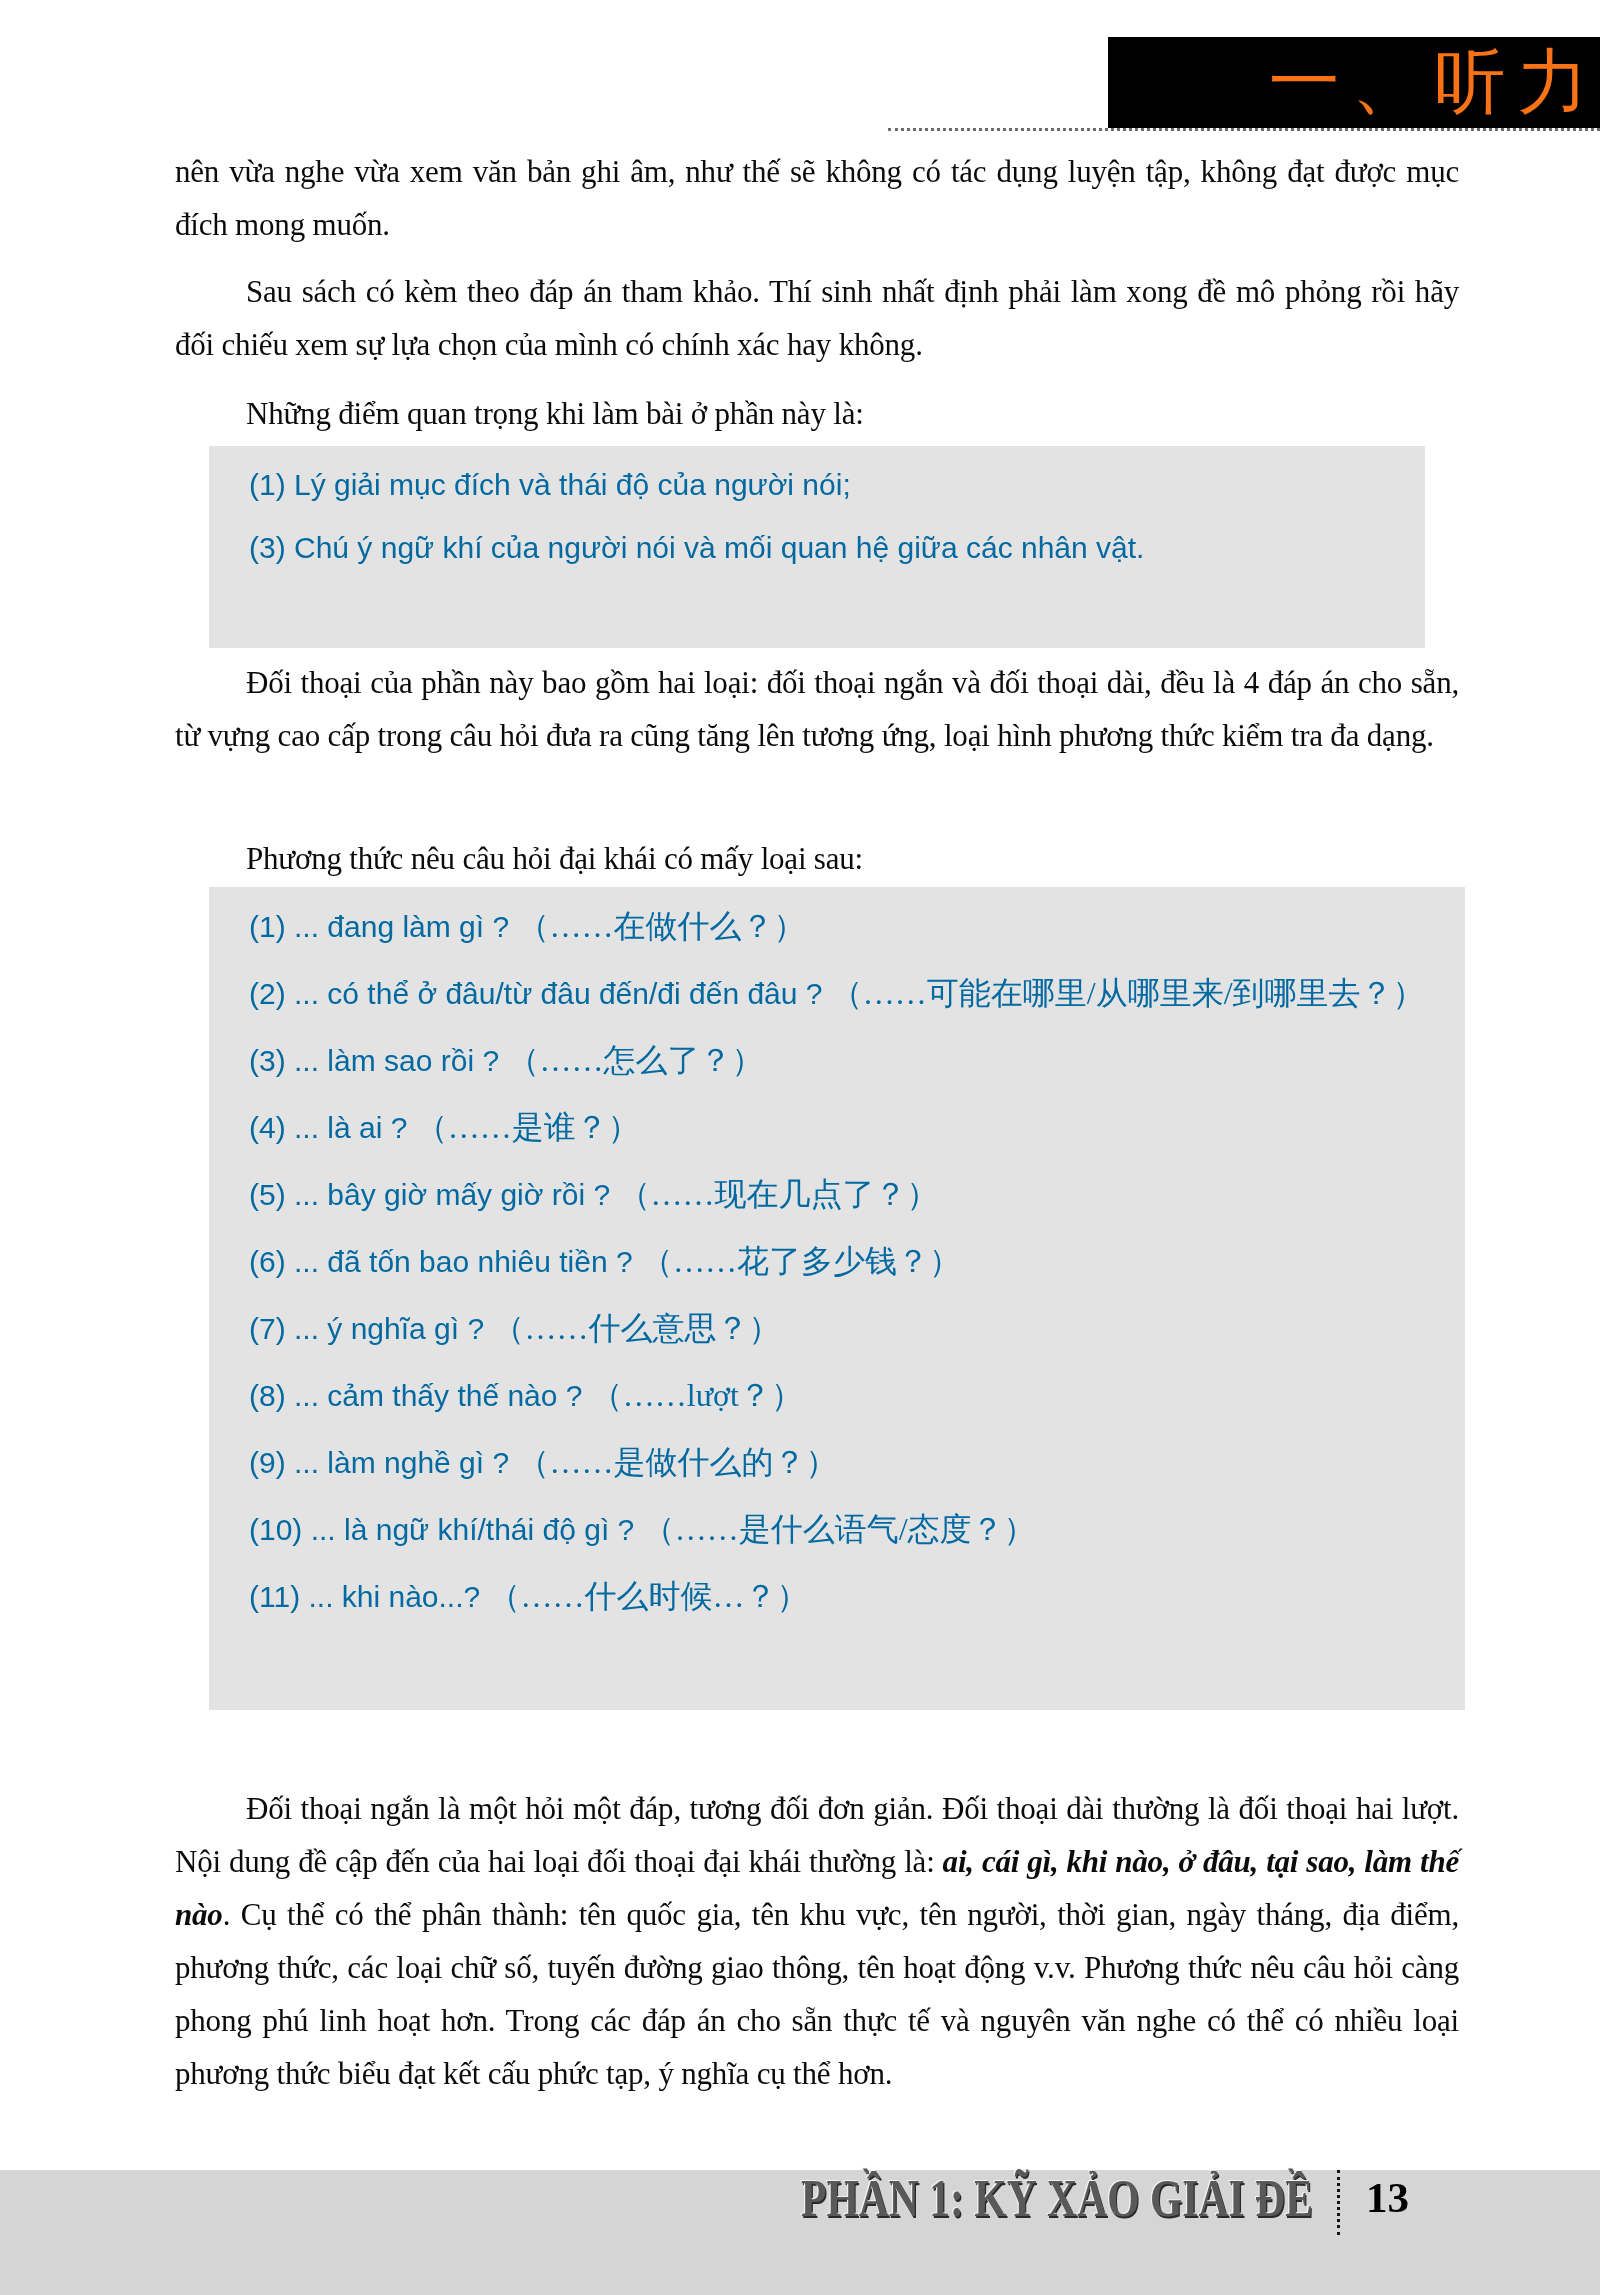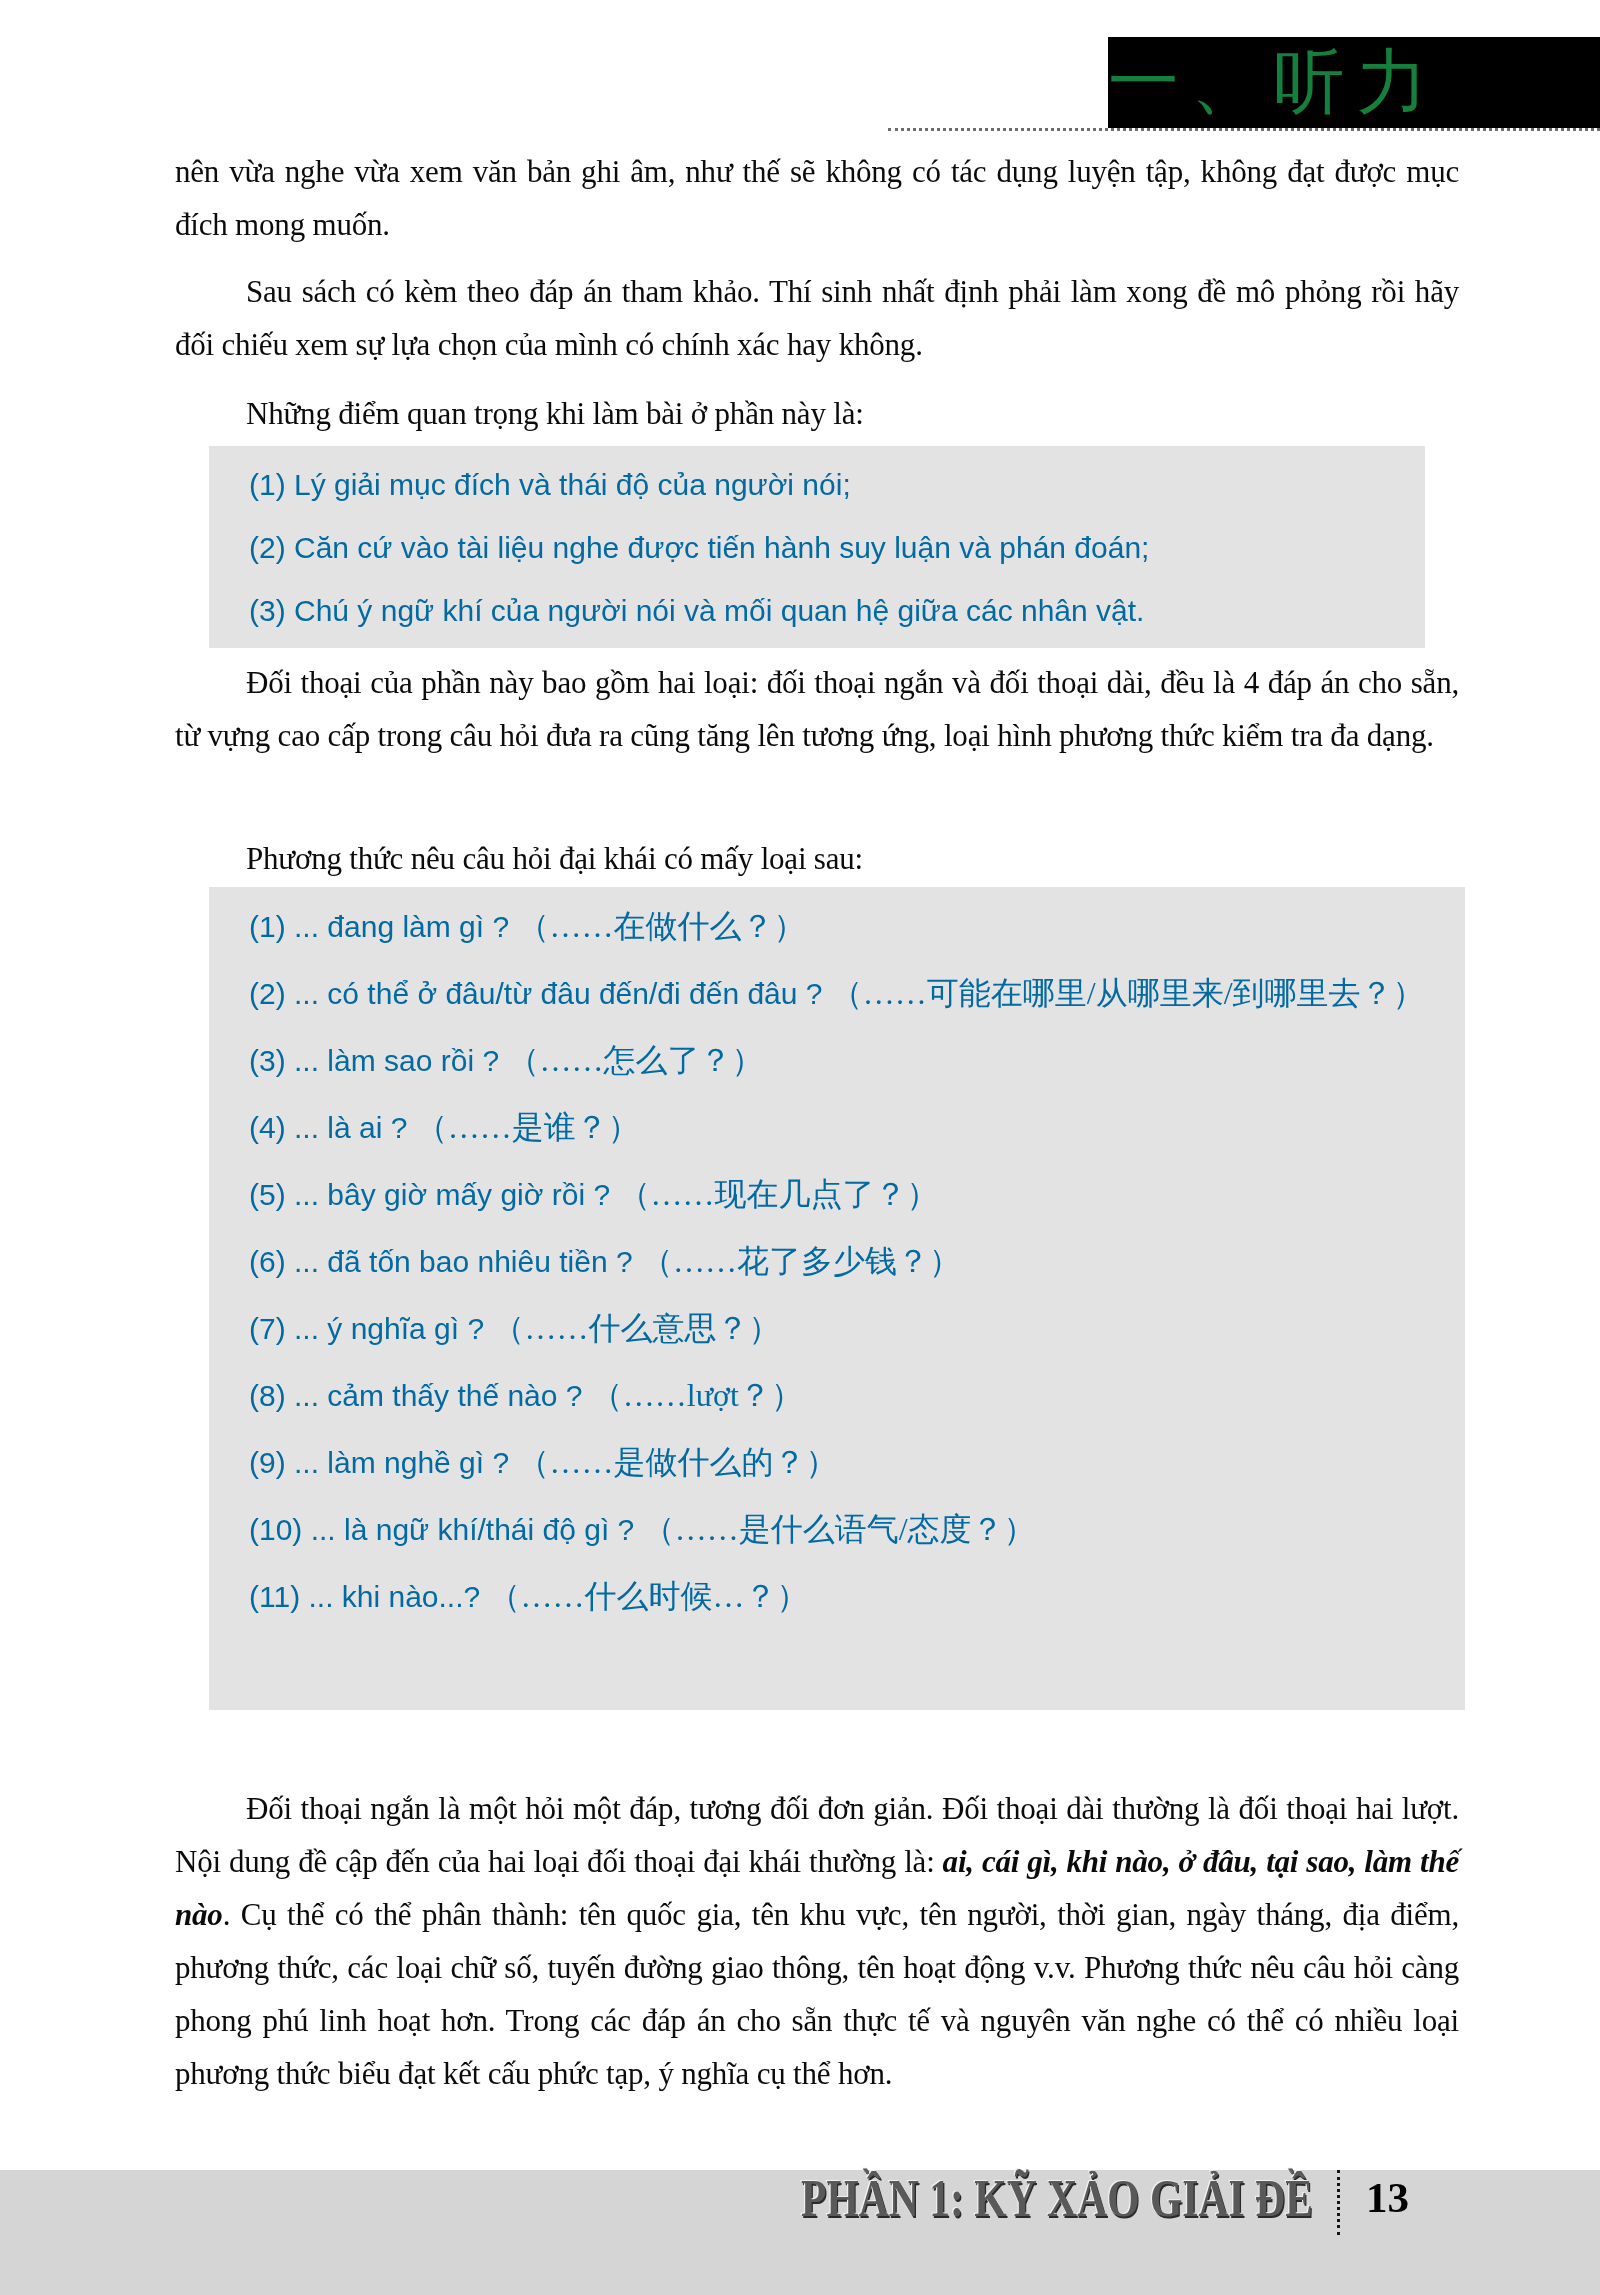--- a/index.html
+++ b/index.html
@@ -5,21 +5,21 @@
   html,body{margin:0;padding:0;}
   body{
     width:1600px;height:2295px;position:relative;background:#ffffff;
     font-family:"Liberation Serif",serif;color:#0b0b0b;overflow:hidden;
   }
   .page{position:absolute;inset:0;}
 
   
   .chapter-tab{
     position:absolute;left:1108px;top:37px;width:492px;height:91px;
-    background:#000000;color:#15803d;display:flex;align-items:center;justify-content:flex-start;
+    background:#000000;color:#f97316;display:flex;align-items:center;justify-content:flex-end;
     font-size:71px;letter-spacing:11.8px;font-family:"Liberation Serif",serif;white-space:nowrap;
   }
   .header-rule{
     position:absolute;left:888px;top:128px;width:712px;height:0;
     border-top:3.7px dotted #6d6d6d;
   }
 
   
   p.body{
     position:absolute;left:175px;width:1284px;margin:0;
@@ -81,21 +81,20 @@
   <div class="header-rule"></div>
 
   <p class="body p1">nên vừa nghe vừa xem văn bản ghi âm, như thế sẽ không có tác dụng luyện tập, không đạt được mục đích mong muốn.</p>
 
   <p class="body indent p2">Sau sách có kèm theo đáp án tham khảo. Thí sinh nhất định phải làm xong đề mô phỏng rồi hãy đối chiếu xem sự lựa chọn của mình có chính xác hay không.</p>
 
   <p class="body indent p3">Những điểm quan trọng khi làm bài ở phần này là:</p>
 
   <div class="gray-box box1">
     <div>(1) Lý giải mục đích và thái độ của người nói;</div>
-    <div>(2) Căn cứ vào tài liệu nghe được tiến hành suy luận và phán đoán;</div>
     <div>(3) Chú ý ngữ khí của người nói và mối quan hệ giữa các nhân vật.</div>
   </div>
 
   <p class="body indent p4">Đối thoại của phần này bao gồm hai loại: đối thoại ngắn và đối thoại dài, đều là 4 đáp án cho sẵn, từ vựng cao cấp trong câu hỏi đưa ra cũng tăng lên tương ứng, loại hình phương thức kiểm tra đa dạng.</p>
 
   <p class="body indent p5">Phương thức nêu câu hỏi đại khái có mấy loại sau:</p>
 
   <div class="gray-box box2">
     <div class="q-item"><span class="vi">(1) ... đang làm gì ? </span><span class="zh">（……在做什么？）</span></div>
     <div class="q-item"><span class="vi">(2) ... có thể ở đâu/từ đâu đến/đi đến đâu ? </span><span class="zh">（……可能在哪里/从哪里来/到哪里去？）</span></div>

